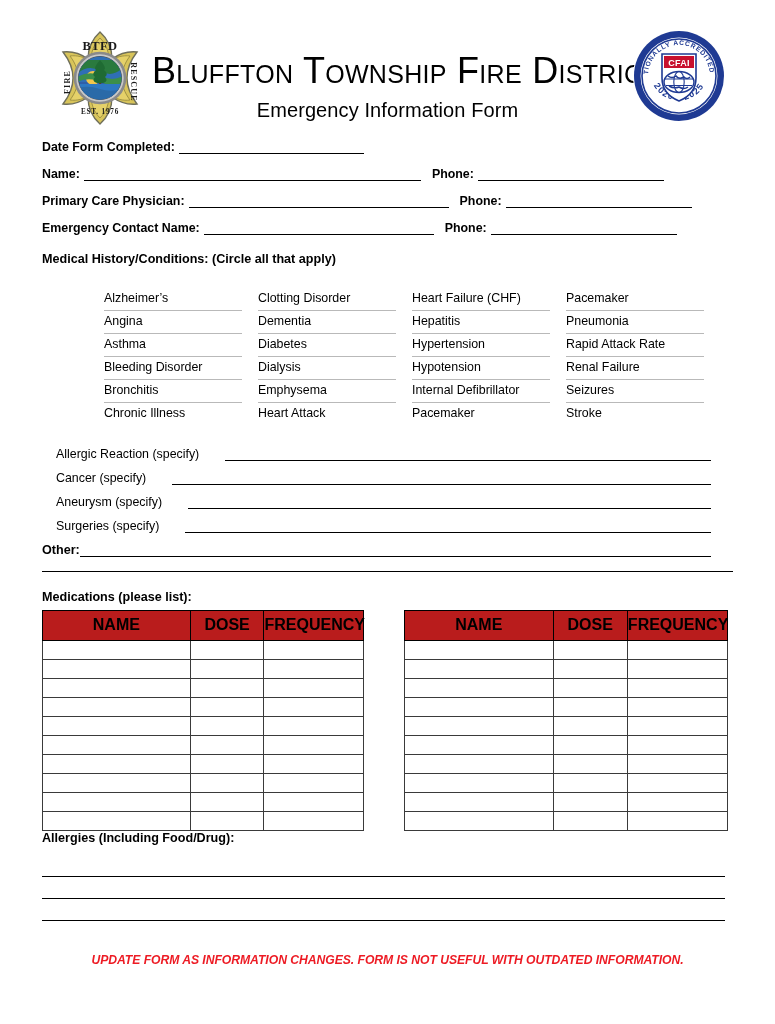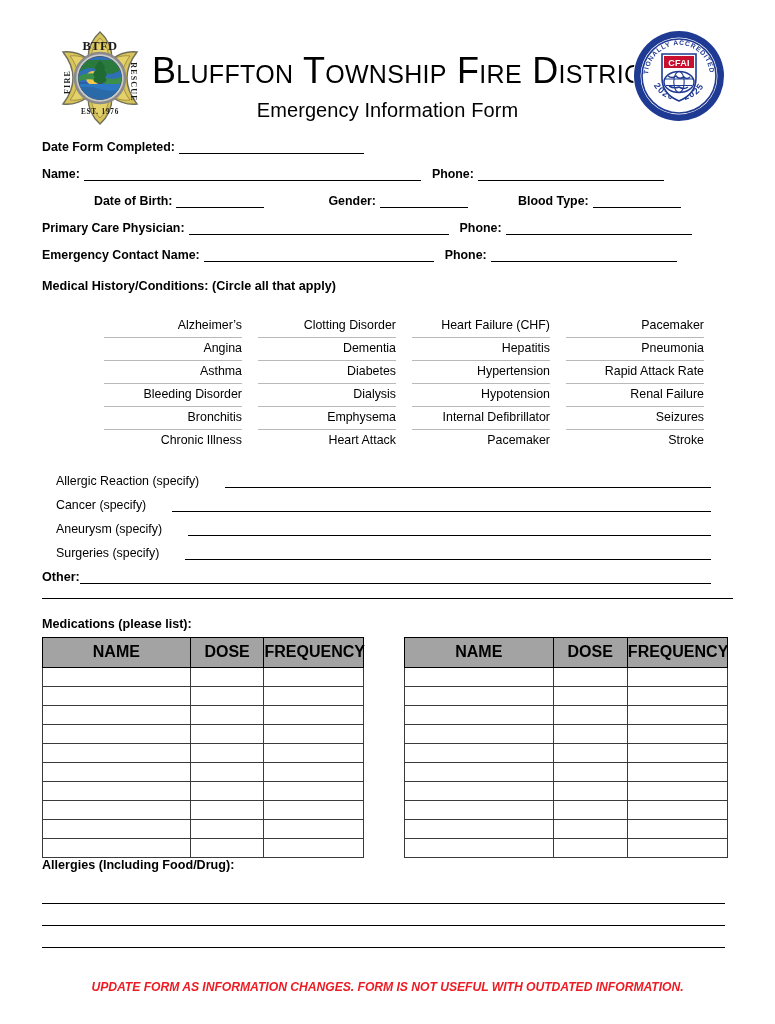--- a/index.html
+++ b/index.html
@@ -115,21 +115,21 @@
     margin: 22px 0 0 62px;
     width: 600px;
     display: grid;
     grid-template-columns: repeat(4, 1fr);
     column-gap: 16px;
     row-gap: 0;
   }
   .cond-cell {
     font-size: 12.4px;
     font-weight: normal;
-    text-align: right;
+    text-align: left;
     padding: 2px 0 2px 0;
     border-bottom: 1px solid #b9b9b9;
     line-height: 1.45;
     white-space: nowrap;
   }
   .cond-cell.last { border-bottom: none; }
 
   
   .specify-wrap { margin: 22px 0 0 14px; }
   .srow {
@@ -185,21 +185,21 @@
   }
   table.meds.left  { width: 322px; }
   table.meds.right { width: 324px; }
   table.meds th {
     border: 1.6px solid #000;
     font-size: 16px;
     font-weight: bold;
     text-align: center;
     padding: 3px 0 4px 0;
     height: 22px;
-    background: #a3a3a3;
+    background: #b91c1c;
   }
   table.meds td {
     border: 1px solid #3a3a3a;
     height: 18px;
     padding: 0;
     background: #fff;
   }
   table.meds col.c-name { width: 46%; }
   table.meds col.c-dose { width: 23%; }
   table.meds col.c-freq { width: 31%; }
@@ -322,30 +322,20 @@
 
     <div class="frow">
       <span class="lbl">Name:</span>
       <span class="blank w-name"></span>
       <span class="gap-phone"></span>
       <span class="lbl">Phone:</span>
       <span class="blank w-phone"></span>
     </div>
 
 
-    <div class="frow row-indent">
-      <span class="lbl">Date of Birth:</span>
-      <span class="blank fixed-dob"></span>
-      <span class="gap-gender"></span>
-      <span class="lbl">Gender:</span>
-      <span class="blank fixed-gen"></span>
-      <span class="gap-blood"></span>
-      <span class="lbl">Blood Type:</span>
-      <span class="blank fixed-blood"></span>
-    </div>
 
     <div class="frow">
       <span class="lbl">Primary Care Physician:</span>
       <span class="blank w-pcp"></span>
       <span class="gap-phone"></span>
       <span class="lbl">Phone:</span>
       <span class="blank w-phone"></span>
     </div>
 
     <div class="frow">

